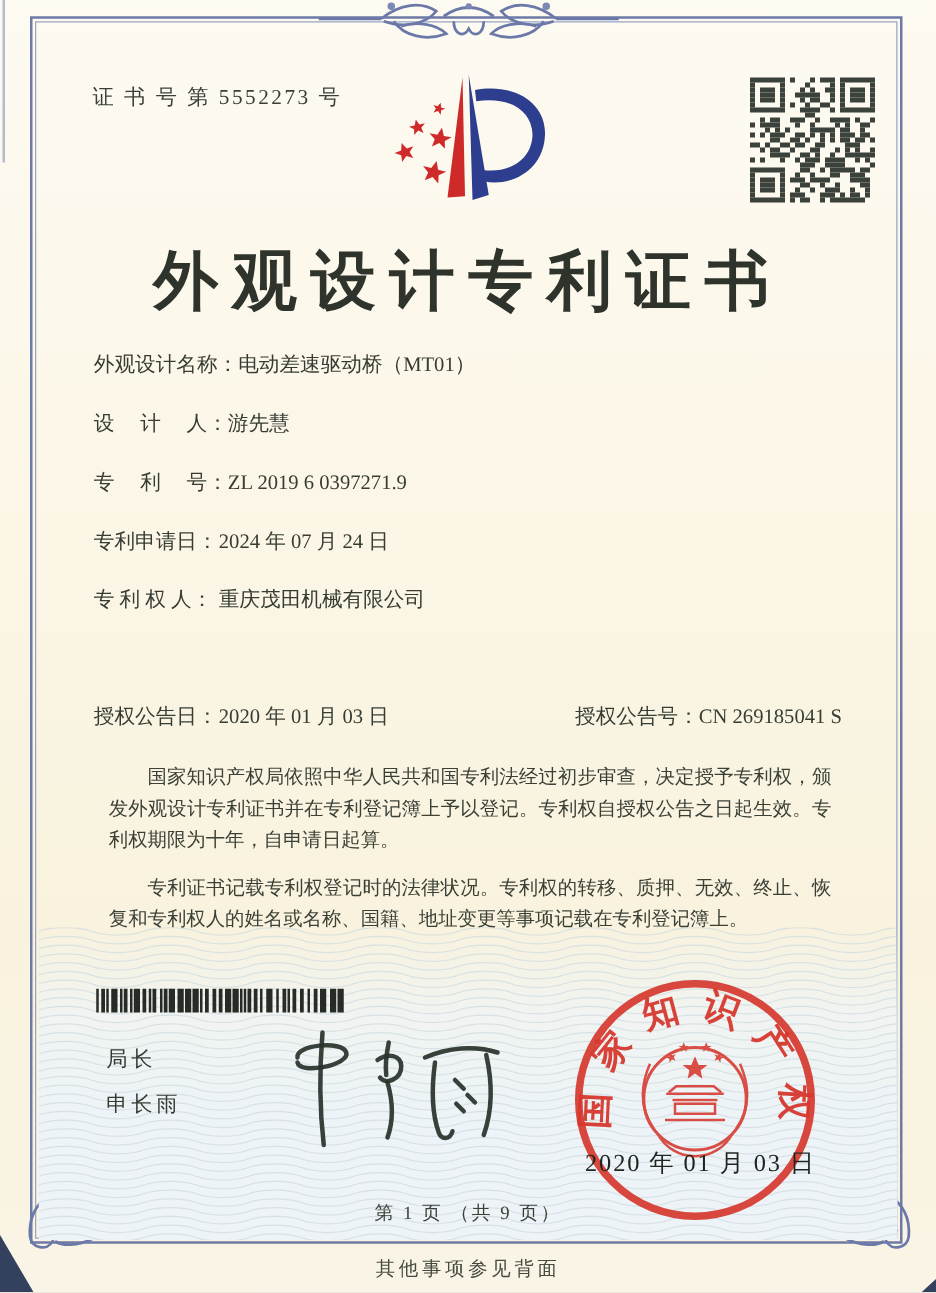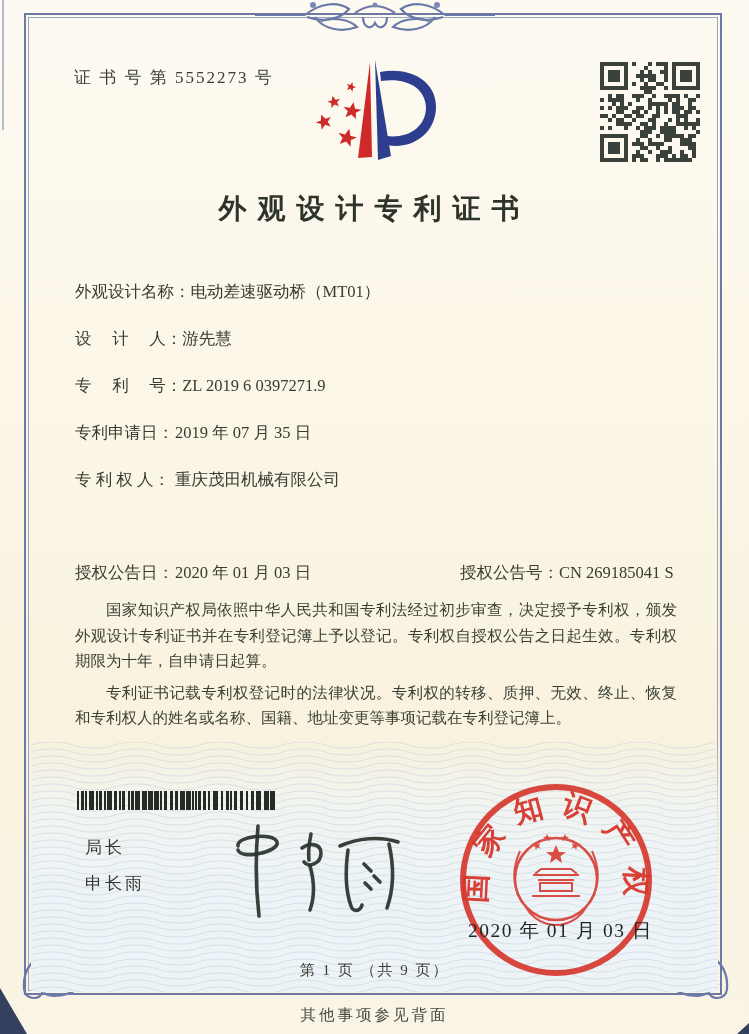--- a/index.html
+++ b/index.html
@@ -7,30 +7,30 @@
         background:linear-gradient(180deg,#fdfaf2 0%,#fbf6e6 40%,#f8f2de 72%,#faf4e6 100%);
         font-family:"Liberation Serif","DejaVu Serif",serif;color:#373c33;}
   
   .frame{position:absolute;left:24px;top:13px;width:694px;height:978px;border:2px solid #6d7aa5;}
   .frame-inner{position:absolute;left:2px;top:2px;right:2px;bottom:2px;border:1px solid #9aa5c4;}
   
   .cert-no{position:absolute;left:74px;top:66px;font-size:17px;letter-spacing:2px;color:#3a4037;}
   .qr{position:absolute;left:600px;top:62px;width:100px;height:100px;}
   .qr i{position:absolute;background:#3a423b;}
   .logo{position:absolute;left:288px;top:40px;}
-  .title{position:absolute;left:0;top:190px;width:100%;text-align:center;font-size:28px;
+  .title{position:absolute;left:0;top:190px;width:100%;text-align:center;font-size:52px;
          font-weight:600;letter-spacing:11px;color:#2e332b;}
   
   .row{position:absolute;left:75px;width:600px;font-size:16.5px;line-height:23px;white-space:nowrap;}
   .row .lab{display:inline-block;min-width:100px;font-family:Liberation Serif, serif;}
   .grant-right{position:absolute;left:385px;top:0;}
   
   .paras{position:absolute;left:75px;top:597px;width:602px;font-size:15.5px;line-height:25.5px;
          text-align:justify;color:#3b4036;}
-  .paras p{margin:0;text-indent:2em;}
+  .paras p{margin:12px;text-indent:2em;}
   .paras p + p{margin-top:6px;}
   
   .wavebg{position:absolute;left:31px;top:742px;width:687px;height:250px;
           background:linear-gradient(180deg,rgba(238,244,247,0) 0,rgba(238,244,247,.75) 70px,#edf3f6 150px);}
   .waves{position:absolute;left:0;top:0;}
   .waves path{fill:none;stroke:#c6d6de;stroke-width:1;opacity:.6;}
   .barcode{position:absolute;left:75px;top:791px;width:208px;height:19px;}
   .barcode i{position:absolute;top:0;height:100%;background:#262b26;}
   .director{position:absolute;left:85px;top:836px;font-size:17px;letter-spacing:3px;color:#343a31;}
   .director div+div{margin-top:13px;}
@@ -437,21 +437,21 @@
   <div class="row" style="top:280px">
     <span class="lab">外观设计名称：</span><span>电动差速驱动桥（MT01）</span>
   </div>
   <div class="row" style="top:327px">
     <span class="lab">设　 计　 人：</span><span>游先慧</span>
   </div>
   <div class="row" style="top:374px">
     <span class="lab">专　 利　 号：</span><span>ZL 2019 6 0397271.9</span>
   </div>
   <div class="row" style="top:421px">
-    <span class="lab">专利申请日：</span><span>2019 年 07 月 35 日</span>
+    <span class="lab">专利申请日：</span><span>2024 年 07 月 24 日</span>
   </div>
   <div class="row" style="top:468px">
     <span class="lab">专 利 权 人：</span><span>重庆茂田机械有限公司</span>
   </div>
   <div class="row" style="top:561px">
     <span><span class="lab">授权公告日：</span><span>2020 年 01 月 03 日</span></span>
     <span class="grant-right"><span>授权公告号：</span><span>CN 269185041 S</span></span>
   </div>
 
   <div class="paras">

